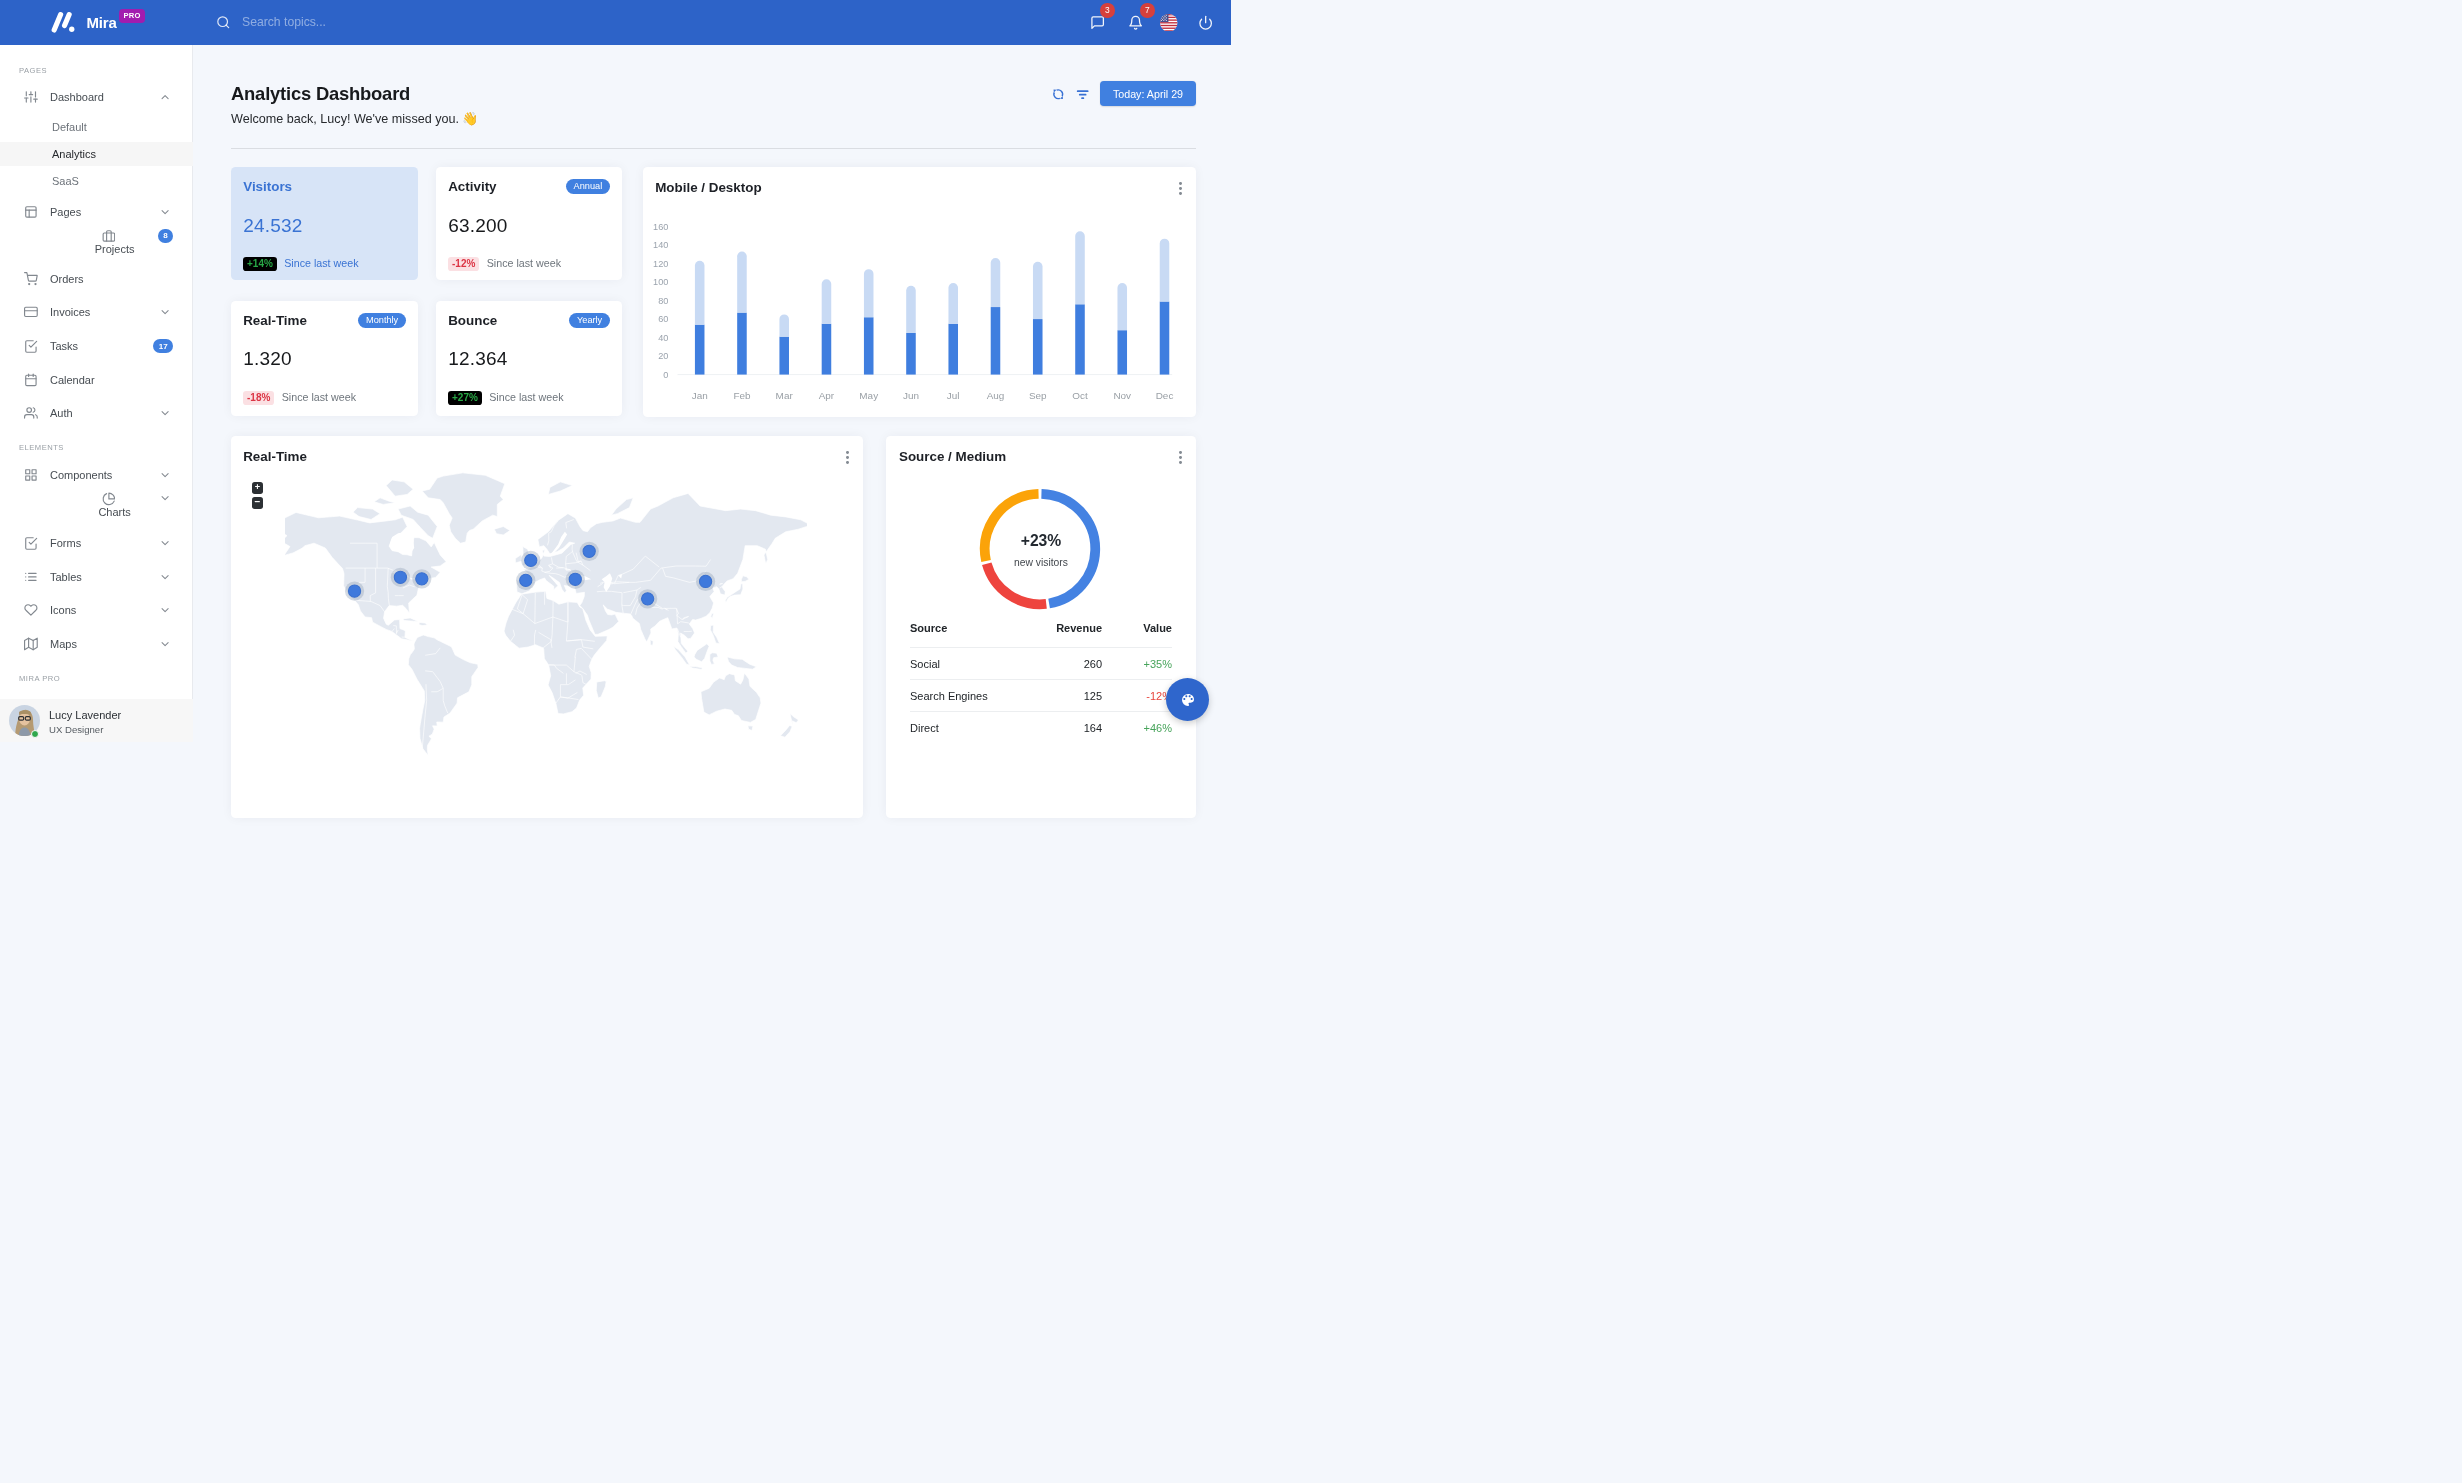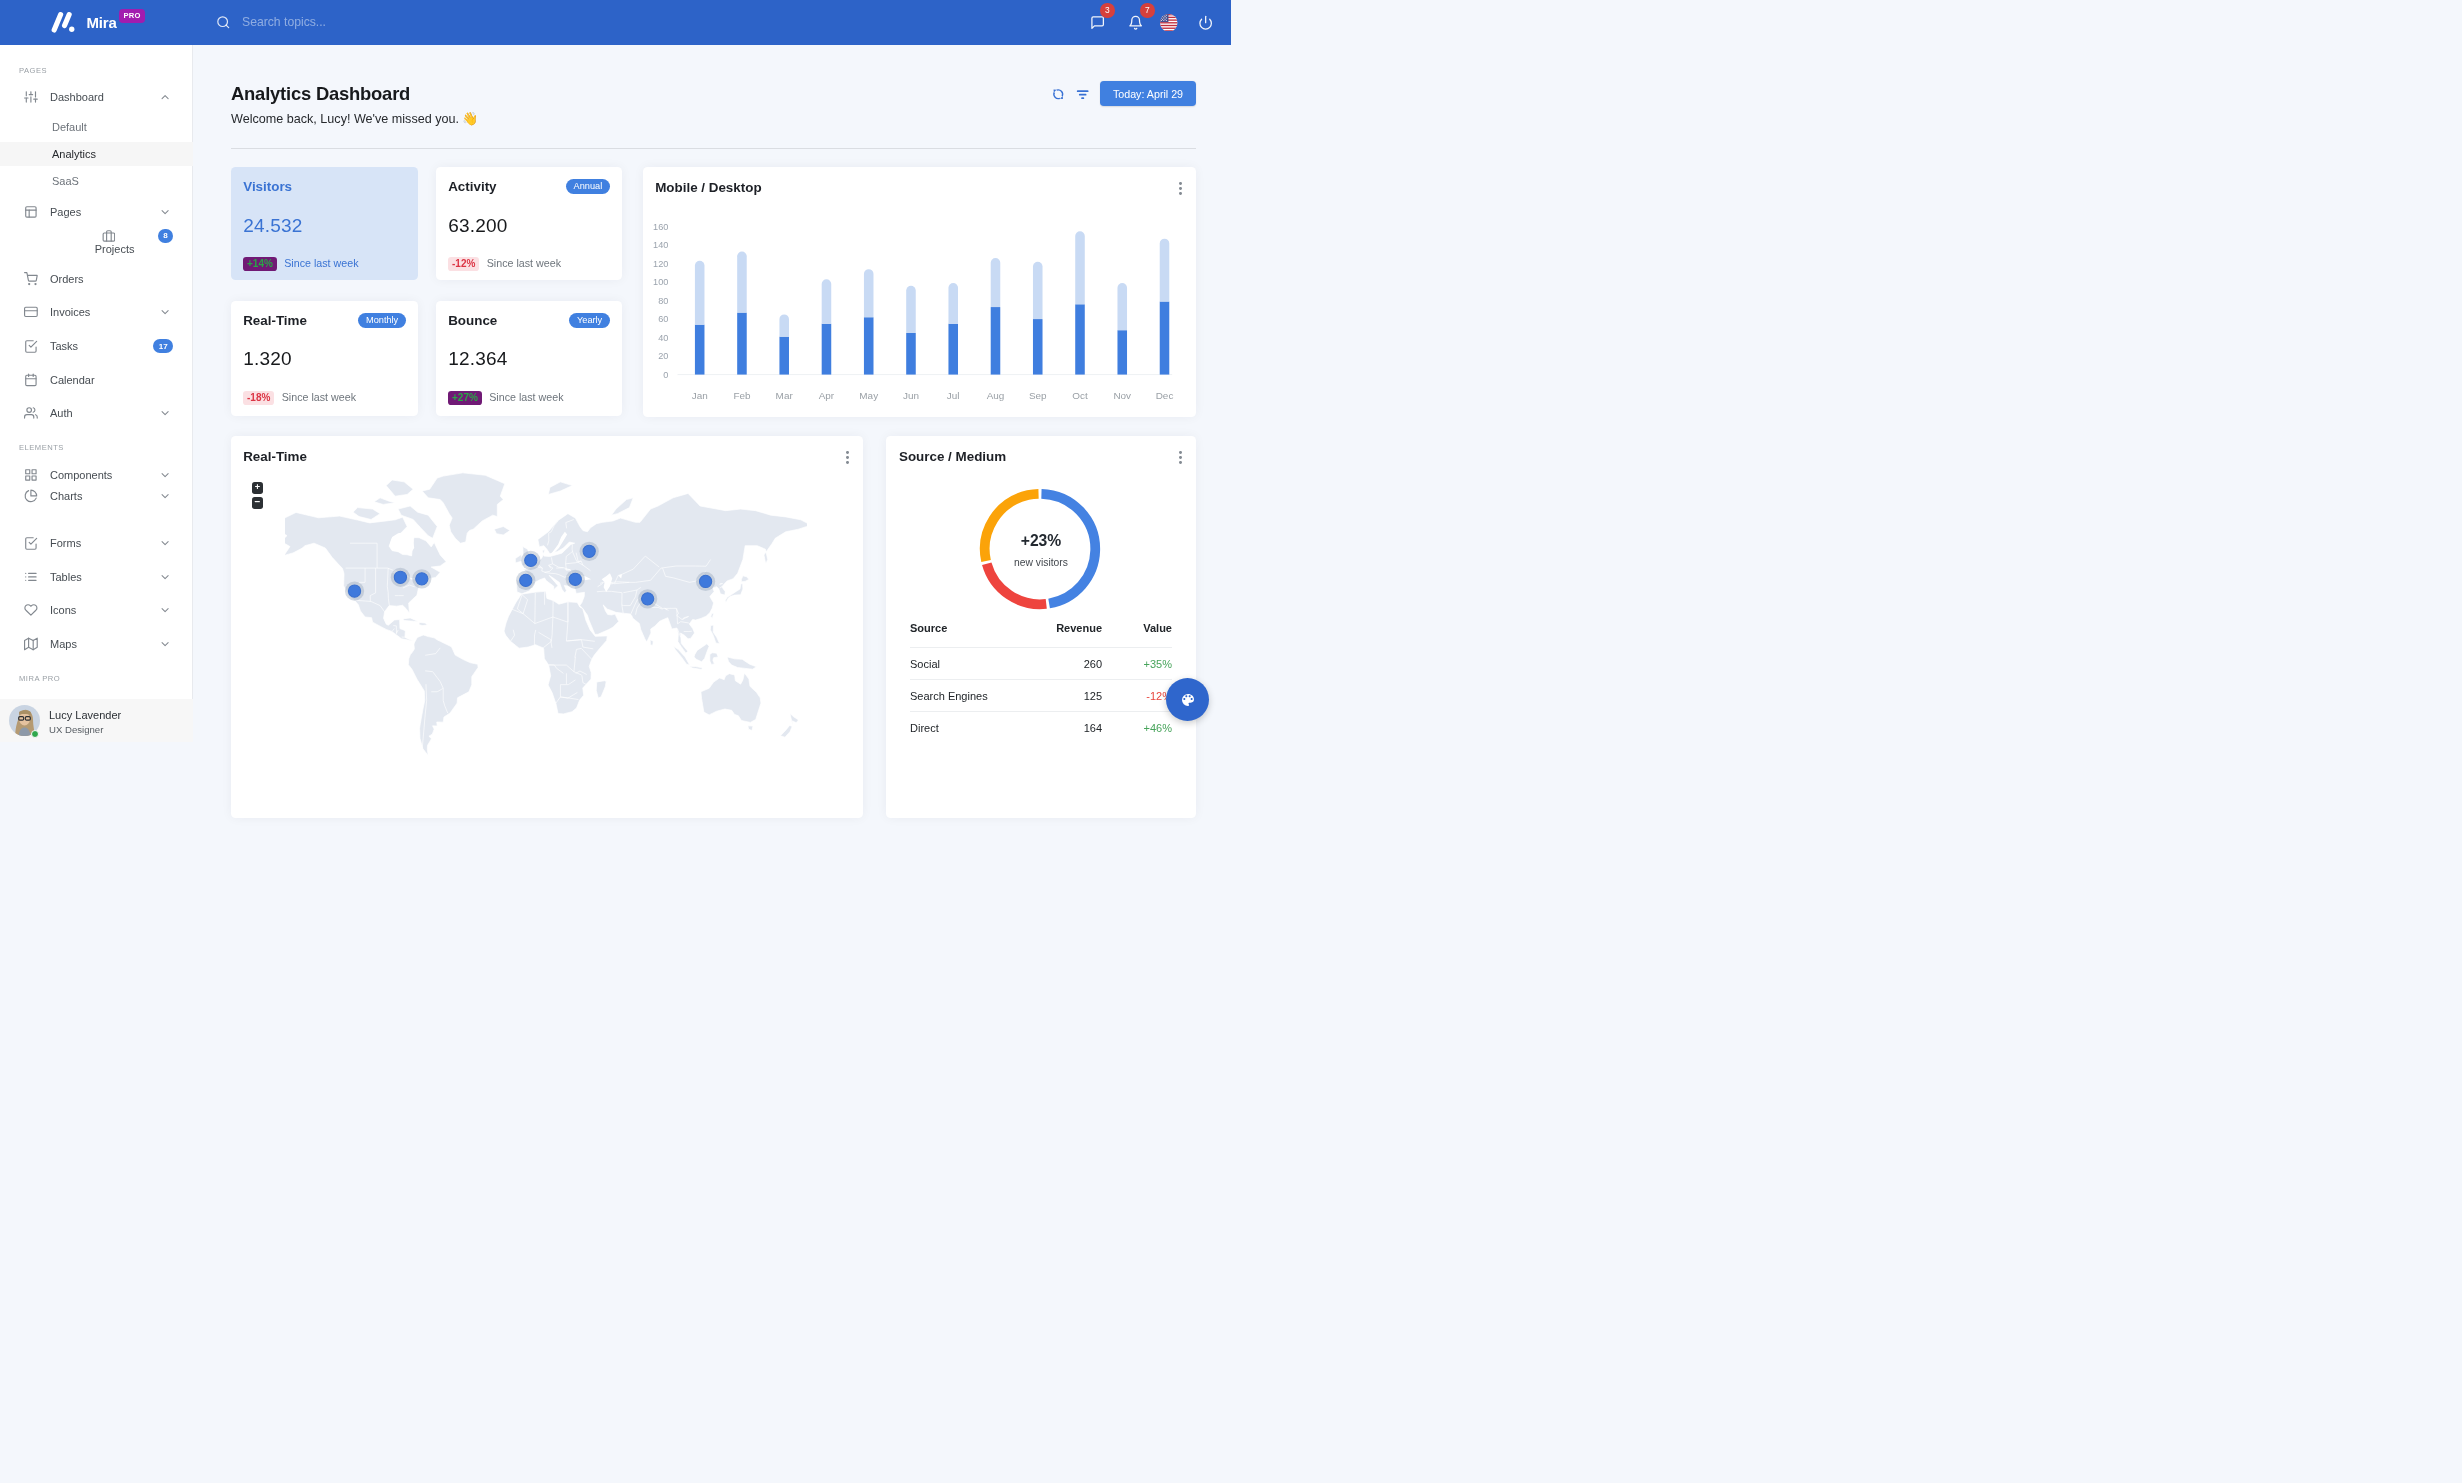--- a/index.html
+++ b/index.html
@@ -31,21 +31,21 @@
 .h-title{position:absolute;left:231px;top:83px;font-size:18.4px;font-weight:700;color:#17191c;letter-spacing:-0.2px;}
 .h-welcome{position:absolute;left:231px;top:111px;font-size:12.6px;color:#26292d;}
 .h-hr{position:absolute;left:231px;top:148px;width:965px;height:0.8px;background:#dadde2;}
 .h-btn{position:absolute;left:1100px;top:81px;width:96px;height:25px;background:#4080e0;border-radius:3.8px;color:#fff;font-size:10.7px;display:flex;align-items:center;justify-content:center;box-shadow:0 0.8px 1.5px rgba(0,0,0,0.12);}
 .hdr-ic{position:absolute;top:89px;color:#3871d4;}
 .card{position:absolute;background:#fff;border-radius:4.6px;box-shadow:0 0 10.7px 0 rgba(33,40,60,0.05);padding-left:7px;}
 .card-title{font-size:13.4px;font-weight:700;color:#1d2026;}
 .stat-num{font-size:19px;font-weight:400;color:#17191c;letter-spacing:0.2px;}
 .pill{position:absolute;right:12.2px;top:12.2px;background:#4080e0;color:#fff;font-size:9.2px;border-radius:7.6px;padding:2.3px 7.6px;font-weight:400;}
 .chg{display:inline-block;font-size:10px;font-weight:700;border-radius:3.1px;padding:1.5px 3.8px;}
-.chg.up{color:#28a745;background:#701a75;}
+.chg.up{color:#28a745;background:#000000;}
 .chg.dn{color:#dc3545;background:#fbe0e3;}
 .since{font-size:10.7px;color:#6e757c;margin-left:7.6px;}
 .dots{position:absolute;right:13.8px;top:15.3px;width:3.1px;}
 .dots i{display:block;width:2.8px;height:2.8px;border-radius:50%;background:#848b93;margin-bottom:2.2px;}
 </style>
 </head>
 <body>
 <div class="navbar">
   <div class="brand">
     <svg width="24" height="20.6" viewBox="0 0 31 27" fill="none" stroke="#fff" stroke-linecap="round">
@@ -204,21 +204,21 @@
         <rect x="3" y="3" width="7" height="7"></rect>
         <rect x="14" y="3" width="7" height="7"></rect>
         <rect x="14" y="14" width="7" height="7"></rect>
         <rect x="3" y="14" width="7" height="7"></rect>
       </svg>
     <span class="lbl">Components</span>
     <svg class="chev" width="12.2" height="12.2" viewBox="0 0 24 24" fill="none" stroke="currentColor" stroke-width="2" stroke-linecap="round" stroke-linejoin="round">
         <polyline points="6 9 12 15 18 9"></polyline>
       </svg>
   </div>
-  <div class="side-item" style="top:434px;">
+  <div class="side-item" style="top:447px;flex-direction:column;">
     <svg width="13.8" height="13.8" viewBox="0 0 24 24" fill="none" stroke="currentColor" stroke-width="2" stroke-linecap="round" stroke-linejoin="round">
         <path d="M21.21 15.89A10 10 0 1 1 8 2.83"></path>
         <path d="M22 12A10 10 0 0 0 12 2v10z"></path>
       </svg>
     <span class="lbl">Charts</span>
     <svg class="chev" width="12.2" height="12.2" viewBox="0 0 24 24" fill="none" stroke="currentColor" stroke-width="2" stroke-linecap="round" stroke-linejoin="round">
         <polyline points="6 9 12 15 18 9"></polyline>
       </svg>
   </div>
   <div class="side-item" style="top:481px;">

